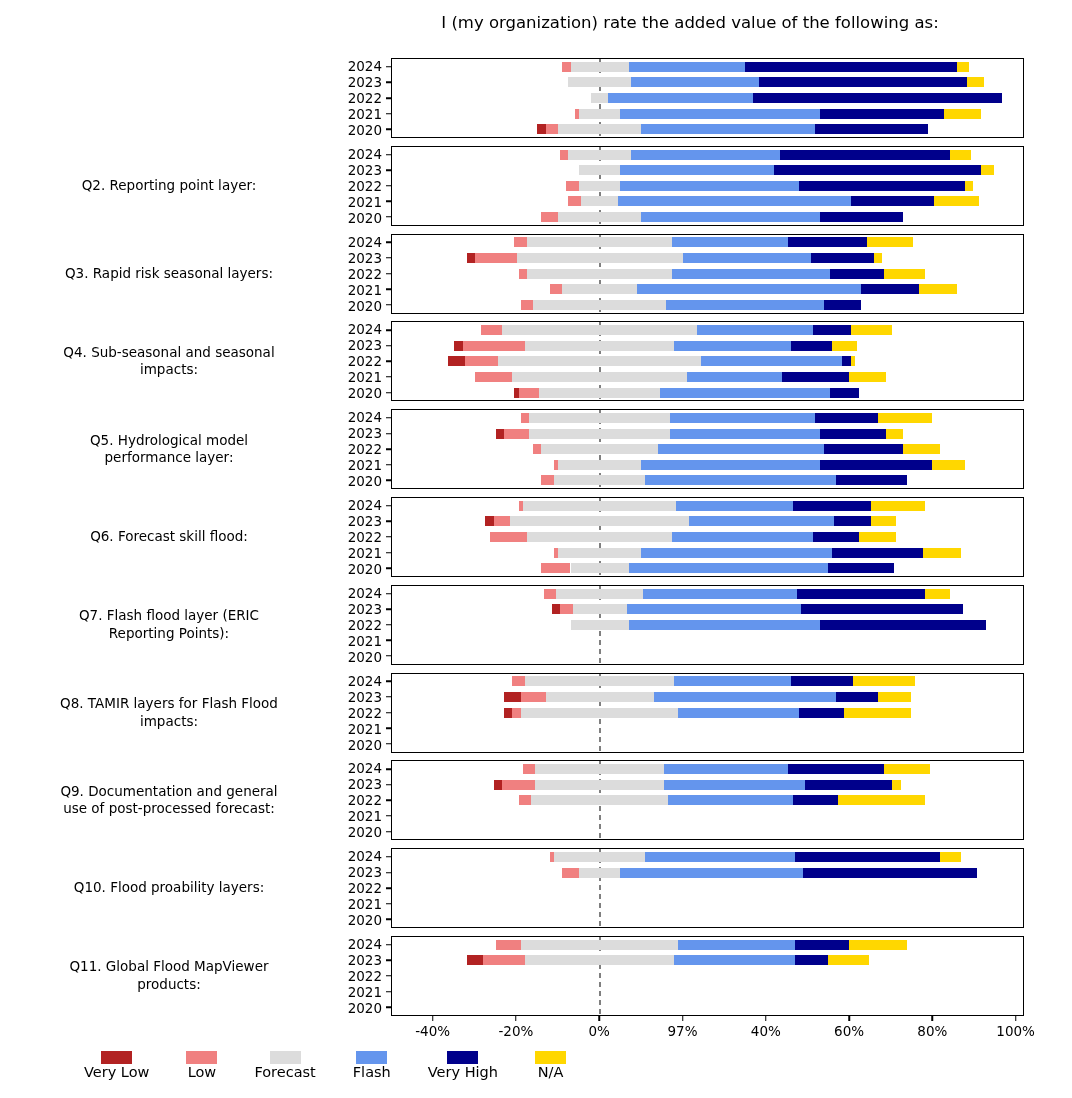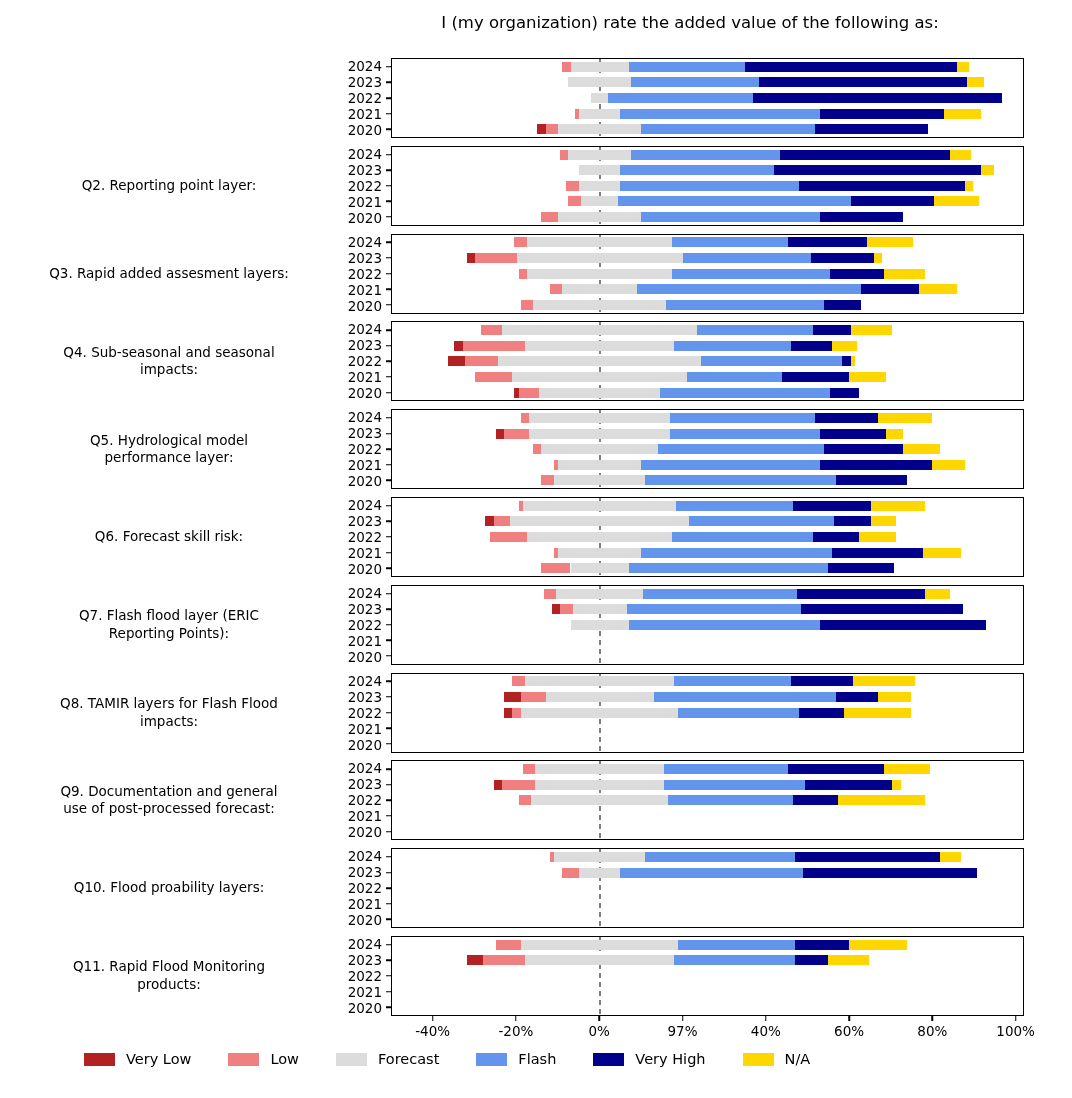--- a/index.html
+++ b/index.html
@@ -34,21 +34,21 @@
     background:repeating-linear-gradient(to bottom,#7f7f7f 0 5px,transparent 5px 9px);
   }
   .bar-seg { position:absolute; height:10px; transform:translateY(-50%); }
   .xaxis { position:absolute; left:391px; top:1016px; width:633px; height:34px; }
   .xtick-mark { position:absolute; top:0; width:1.5px; height:5px; background:#000; transform:translateX(-50%); }
   .xtick-label { position:absolute; top:7px; transform:translateX(-50%); font-size:13.5px; white-space:nowrap; }
   .legend {
     position:absolute; left:84px; top:1051px; width:960px;
     display:flex; align-items:center; column-gap:37px;
   }
-  .legend-item { display:flex; align-items:center; column-gap:11px; font-size:14.5px; white-space:nowrap; }
+  .legend-item { display:flex; align-items:center; column-gap:11px; font-size:14.5px; white-space:nowrap;flex-direction:column; }
   .swatch { width:31px; height:13px; display:inline-block; }
 </style>
 </head>
 <body>
 
 <div class="root">
   <div class="title">I (my organization) rate the added value of the following as:</div>
   <div class="rows">
       <div class="panel-row">
         <div class="years">
@@ -124,21 +124,21 @@
           <div class="bar-seg" style="top: 70%; left: 72.6974%; width: 13.1579%; background: rgb(0, 0, 139);"></div>
           <div class="bar-seg" style="top: 70%; left: 85.8553%; width: 7.23684%; background: rgb(255, 215, 0);"></div>
           <div class="ytick" style="top: 90%;"></div>
           <div class="bar-seg" style="top: 90%; left: 23.6842%; width: 2.63158%; background: rgb(240, 128, 128);"></div>
           <div class="bar-seg" style="top: 90%; left: 26.3158%; width: 13.1579%; background: rgb(220, 220, 220);"></div>
           <div class="bar-seg" style="top: 90%; left: 39.4737%; width: 28.2895%; background: rgb(100, 149, 237);"></div>
           <div class="bar-seg" style="top: 90%; left: 67.7632%; width: 13.1579%; background: rgb(0, 0, 139);"></div>
         </div>
       </div>
       <div class="panel-row">
-        <div class="qlabel">Q3. Rapid added assesment layers:</div>
+        <div class="qlabel">Q3. Rapid risk seasonal layers:</div>
         <div class="years">
           <div class="yearlabel" style="top: 10%;">2024</div>
           <div class="yearlabel" style="top: 30%;">2023</div>
           <div class="yearlabel" style="top: 50%;">2022</div>
           <div class="yearlabel" style="top: 70%;">2021</div>
           <div class="yearlabel" style="top: 90%;">2020</div>
         </div>
         <div class="panel">
           <div class="zero-line" style="left: calc(32.8947% - 1px);"></div>
           <div class="ytick" style="top: 10%;"></div>
@@ -257,21 +257,21 @@
           <div class="bar-seg" style="top: 70%; left: 67.7632%; width: 17.7632%; background: rgb(0, 0, 139);"></div>
           <div class="bar-seg" style="top: 70%; left: 85.5263%; width: 5.26316%; background: rgb(255, 215, 0);"></div>
           <div class="ytick" style="top: 90%;"></div>
           <div class="bar-seg" style="top: 90%; left: 23.6842%; width: 1.97368%; background: rgb(240, 128, 128);"></div>
           <div class="bar-seg" style="top: 90%; left: 25.6579%; width: 14.4737%; background: rgb(220, 220, 220);"></div>
           <div class="bar-seg" style="top: 90%; left: 40.1316%; width: 30.2632%; background: rgb(100, 149, 237);"></div>
           <div class="bar-seg" style="top: 90%; left: 70.3947%; width: 11.1842%; background: rgb(0, 0, 139);"></div>
         </div>
       </div>
       <div class="panel-row">
-        <div class="qlabel">Q6. Forecast skill risk:</div>
+        <div class="qlabel">Q6. Forecast skill flood:</div>
         <div class="years">
           <div class="yearlabel" style="top: 10%;">2024</div>
           <div class="yearlabel" style="top: 30%;">2023</div>
           <div class="yearlabel" style="top: 50%;">2022</div>
           <div class="yearlabel" style="top: 70%;">2021</div>
           <div class="yearlabel" style="top: 90%;">2020</div>
         </div>
         <div class="panel">
           <div class="zero-line" style="left: calc(32.8947% - 1px);"></div>
           <div class="ytick" style="top: 10%;"></div>
@@ -430,21 +430,21 @@
           <div class="bar-seg" style="top: 30%; left: 26.9737%; width: 2.63158%; background: rgb(240, 128, 128);"></div>
           <div class="bar-seg" style="top: 30%; left: 29.6053%; width: 6.57895%; background: rgb(220, 220, 220);"></div>
           <div class="bar-seg" style="top: 30%; left: 36.1842%; width: 28.9474%; background: rgb(100, 149, 237);"></div>
           <div class="bar-seg" style="top: 30%; left: 65.1316%; width: 27.6316%; background: rgb(0, 0, 139);"></div>
           <div class="ytick" style="top: 50%;"></div>
           <div class="ytick" style="top: 70%;"></div>
           <div class="ytick" style="top: 90%;"></div>
         </div>
       </div>
       <div class="panel-row">
-        <div class="qlabel">Q11. Rapid Flood Monitoring
+        <div class="qlabel">Q11. Global Flood MapViewer
 products:</div>
         <div class="years">
           <div class="yearlabel" style="top: 10%;">2024</div>
           <div class="yearlabel" style="top: 30%;">2023</div>
           <div class="yearlabel" style="top: 50%;">2022</div>
           <div class="yearlabel" style="top: 70%;">2021</div>
           <div class="yearlabel" style="top: 90%;">2020</div>
         </div>
         <div class="panel">
           <div class="zero-line" style="left: calc(32.8947% - 1px);"></div>

